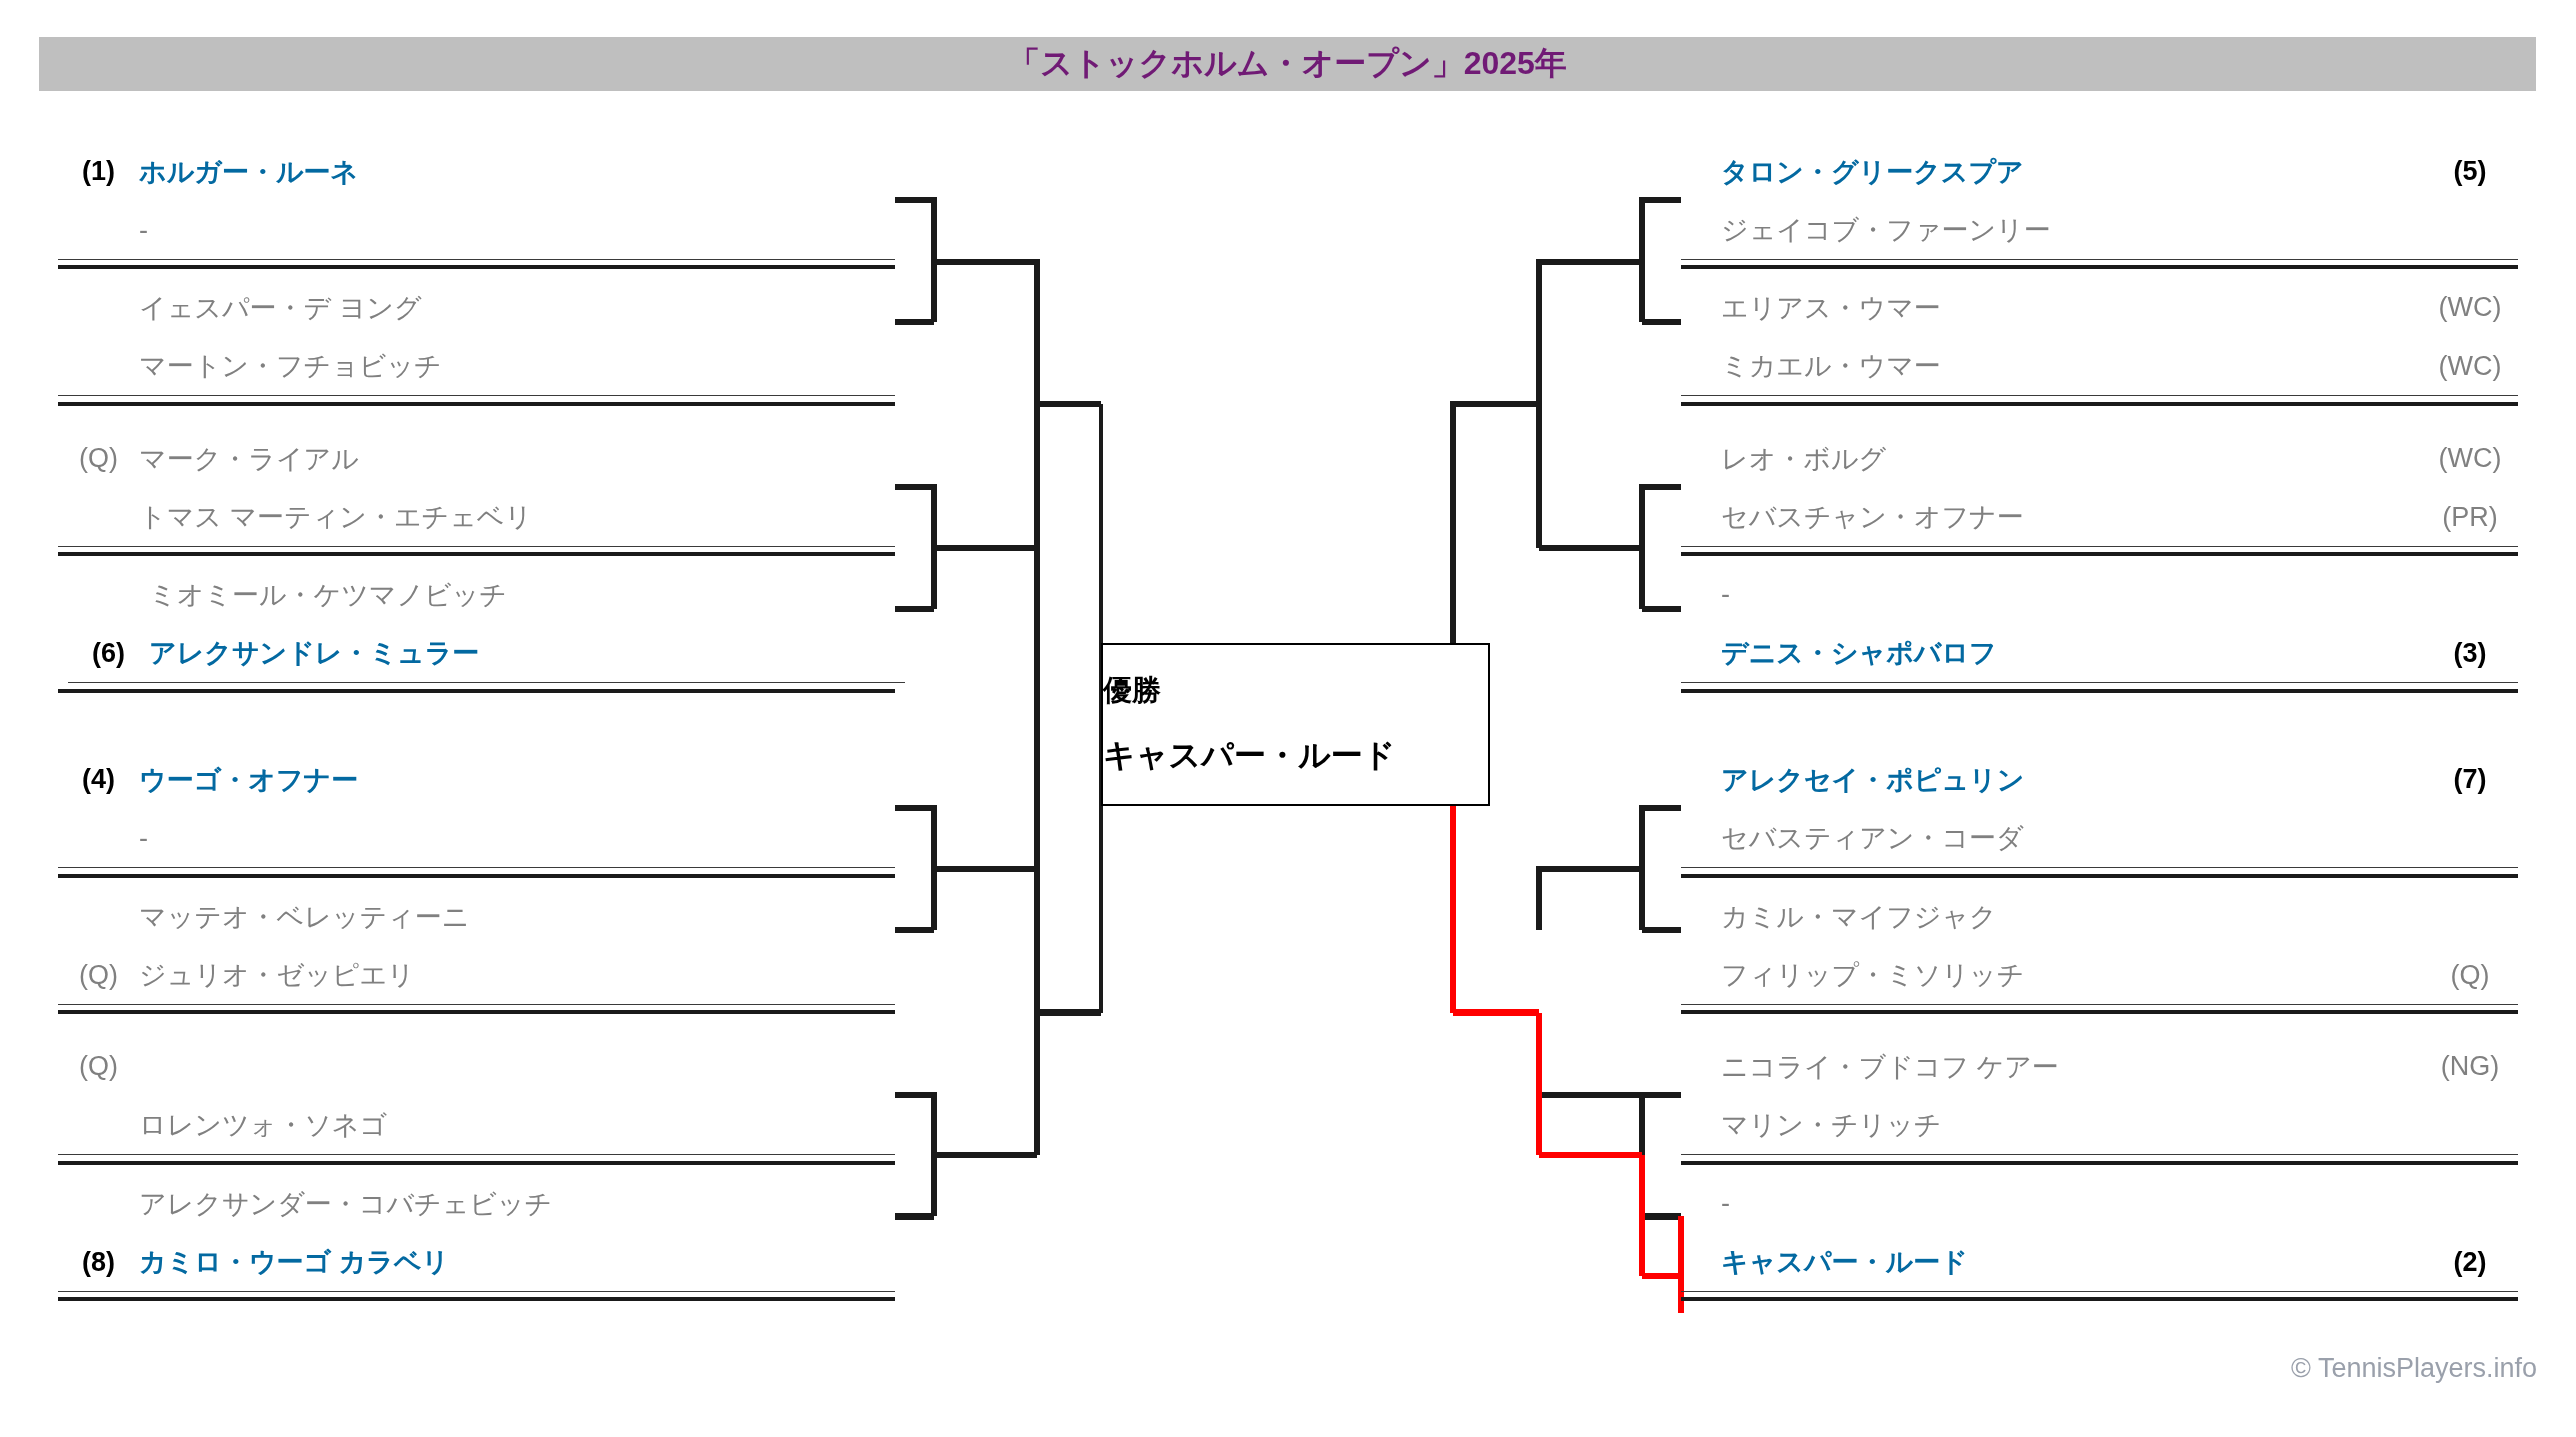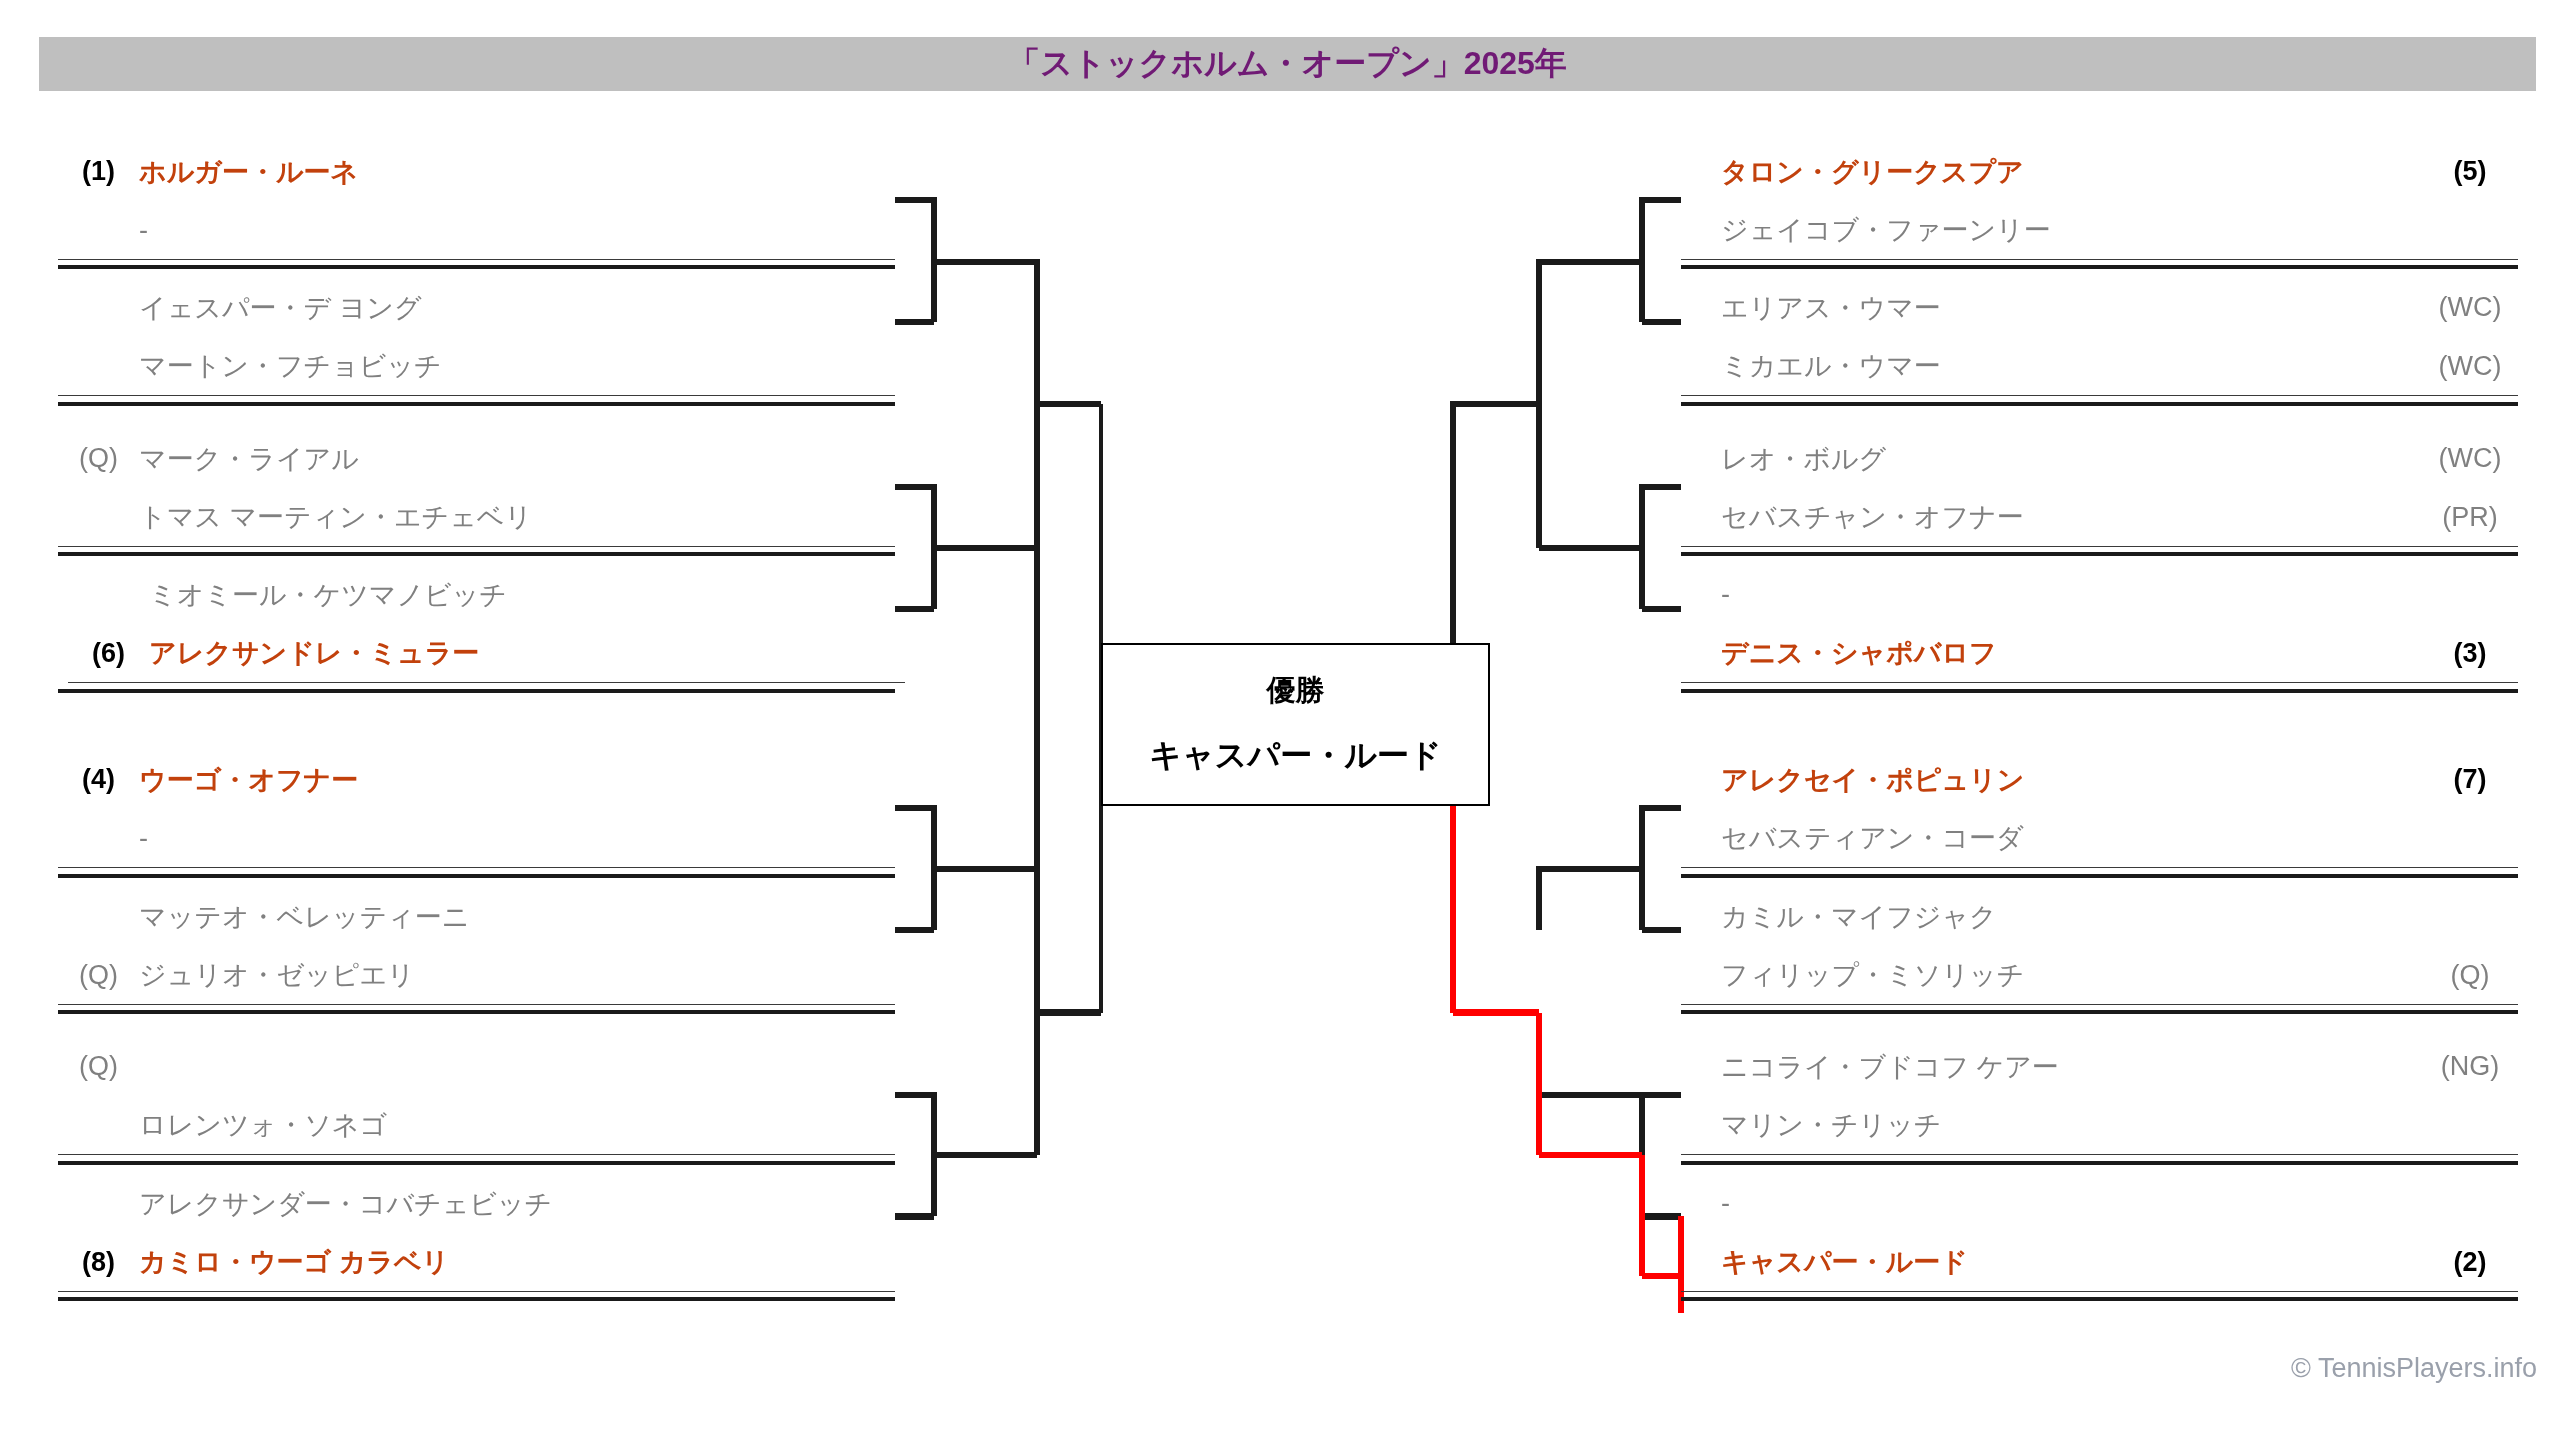--- a/index.html
+++ b/index.html
@@ -36,38 +36,38 @@
   .blockline{position:absolute;left:0;width:100%;height:3.5px;background:#1a1a1a;}
 
   .seed{
     width:81px;text-align:center;flex:0 0 81px;
     font-size:27px;color:#808080;
   }
   .seed.win{color:#000;font-weight:bold;}
   .pname{
     flex:1 1 auto;font-size:27px;color:#808080;white-space:nowrap;
   }
-  .pname.win{color:#c2410c;font-weight:bold;}
+  .pname.win{color:#0369a1;font-weight:bold;}
   .rseed{
     width:96px;text-align:center;flex:0 0 96px;
     font-size:27px;color:#808080;
   }
   .rseed.win{color:#000;font-weight:bold;}
 
   
   .mblock.right .prow{padding-left:0;}
 
   
   .wires{position:absolute;left:0;top:0;width:2576px;height:1437px;pointer-events:none;}
 
   
   .champ-box{
     position:absolute;left:1101px;top:643px;width:385px;height:159px;
     border:2.6px solid #000;background:#fff;
-    display:flex;flex-direction:column;align-items:center;justify-content:center;
+    display:flex;flex-direction:column;justify-content:center;
     gap:23px;
   }
   .champ-label{font-size:29px;font-weight:bold;color:#000;}
   .champ-name{font-size:32px;font-weight:bold;color:#000;white-space:nowrap;}
 
   
   .footer{
     position:absolute;right:39px;top:1353px;
     font-size:27px;color:#9aa0ab;white-space:nowrap;
   }

